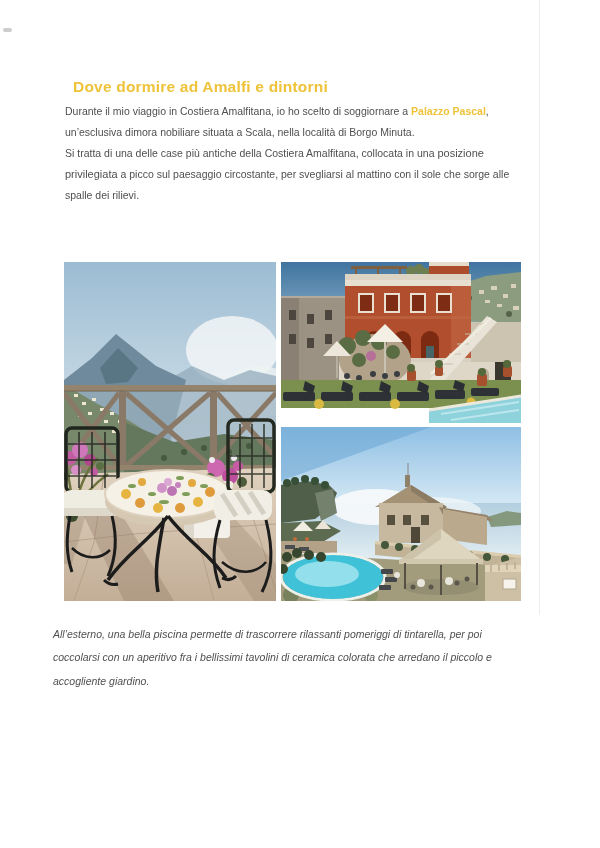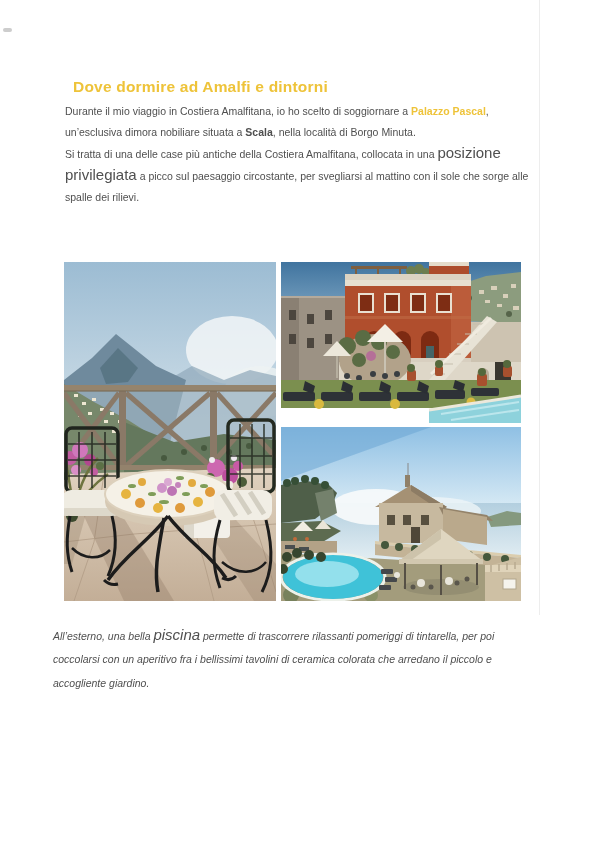--- a/index.html
+++ b/index.html
@@ -19,23 +19,23 @@
     font-size:15.5px;font-weight:700;letter-spacing:.2px;
     color:var(--accent,#eec339);
   }
   .intro{position:absolute;left:65px;top:101px;width:482px;
     font-size:10.5px;line-height:20.9px;}
   .outro{position:absolute;left:53px;top:623px;width:482px;
     font-size:10.5px;line-height:23.3px;font-style:italic;}
   .intro p,.outro p{margin:0;padding:0;}
   .seg{white-space:pre-wrap;}
   .seg-n{}
-  .seg-b{font-weight:700;}
+  .seg-b{font-weight:400;}
   .seg-y{color:var(--accent,#eec339);font-weight:700;cursor:pointer;text-align:center;}
-  .seg-big{font-size:15px;}
+  .seg-big{font-size:11px;}
   figure.photo{position:absolute;margin:0;padding:0;overflow:hidden;}
   figure.photo svg{display:block;width:100%;height:100%;}
   #photo-terrace{left:64px;top:262px;width:212px;height:339px;}
   #photo-villa{left:281px;top:262px;width:240px;height:161px;}
   #photo-pool{left:281px;top:427px;width:240px;height:174px;}
 </style>
 </head>
 <body>
 
 <div class="page">

